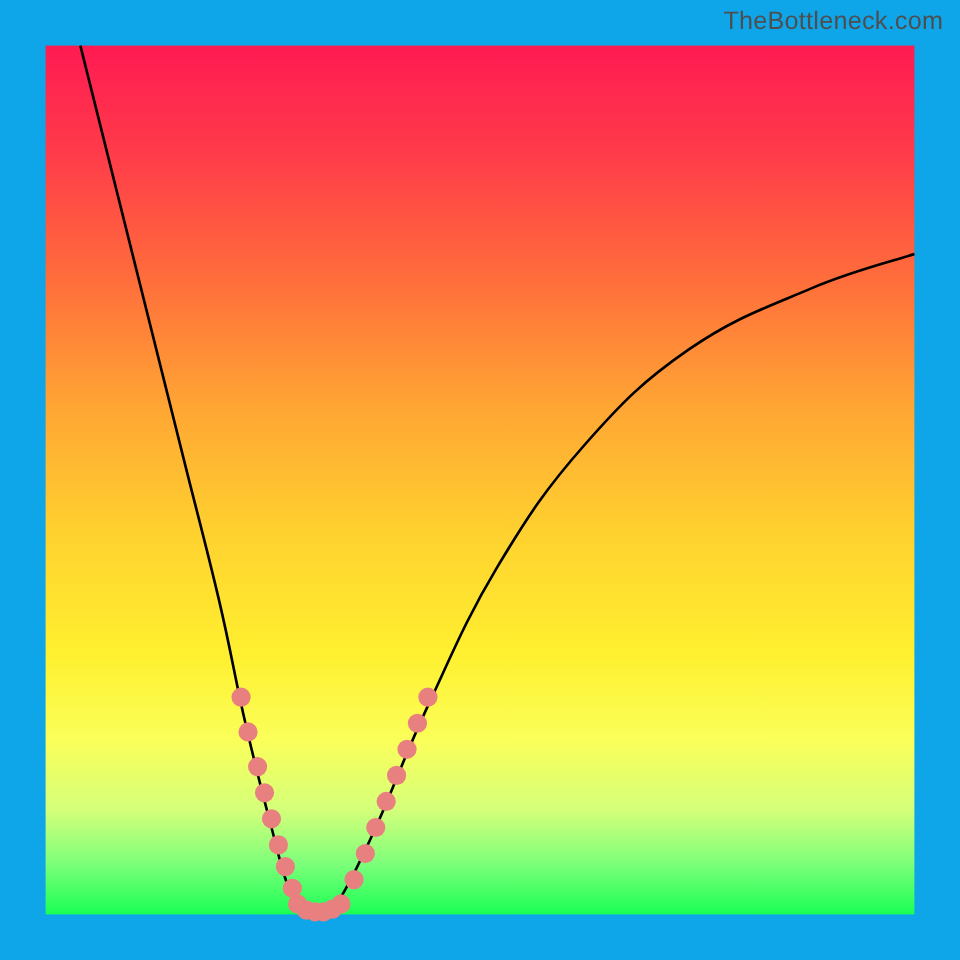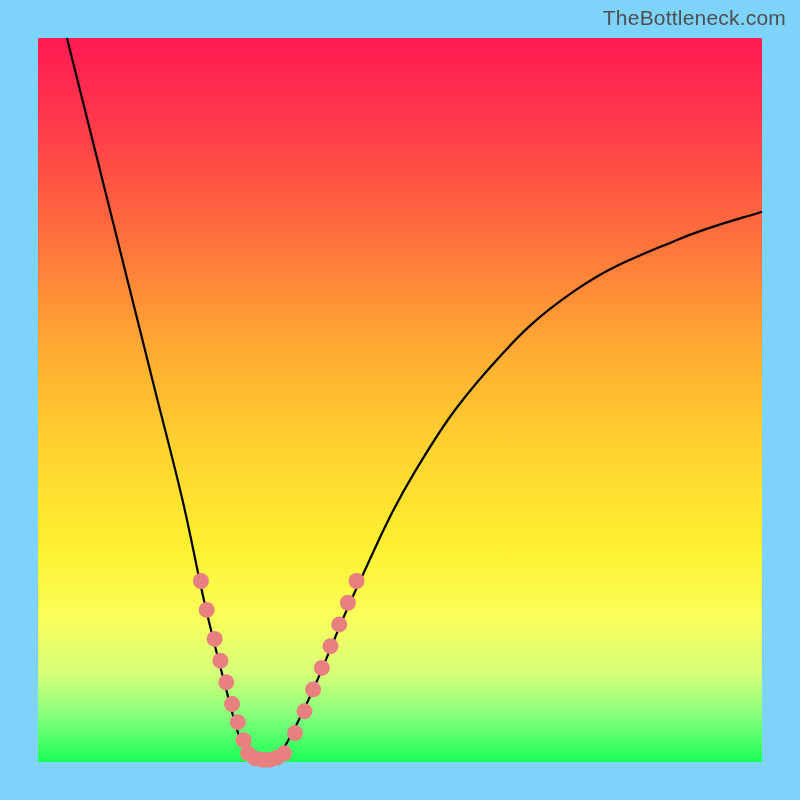--- a/index.html
+++ b/index.html
@@ -8,21 +8,21 @@
     width: 800px;
     height: 800px;
     overflow: hidden;
     background: #000;
     font-family: Arial, Helvetica, sans-serif;
   }
   .stage {
     position: relative;
     width: 800px;
     height: 800px;
-    background: #7dd3fc;
+    background: #0ea5e9;
   }
   .plot-area {
     position: absolute;
     left: 38px;
     top: 38px;
     width: 724px;
     height: 724px;
     background: linear-gradient(to bottom,
       #ff1a52 0%,
       #ff3a4a 12%,

